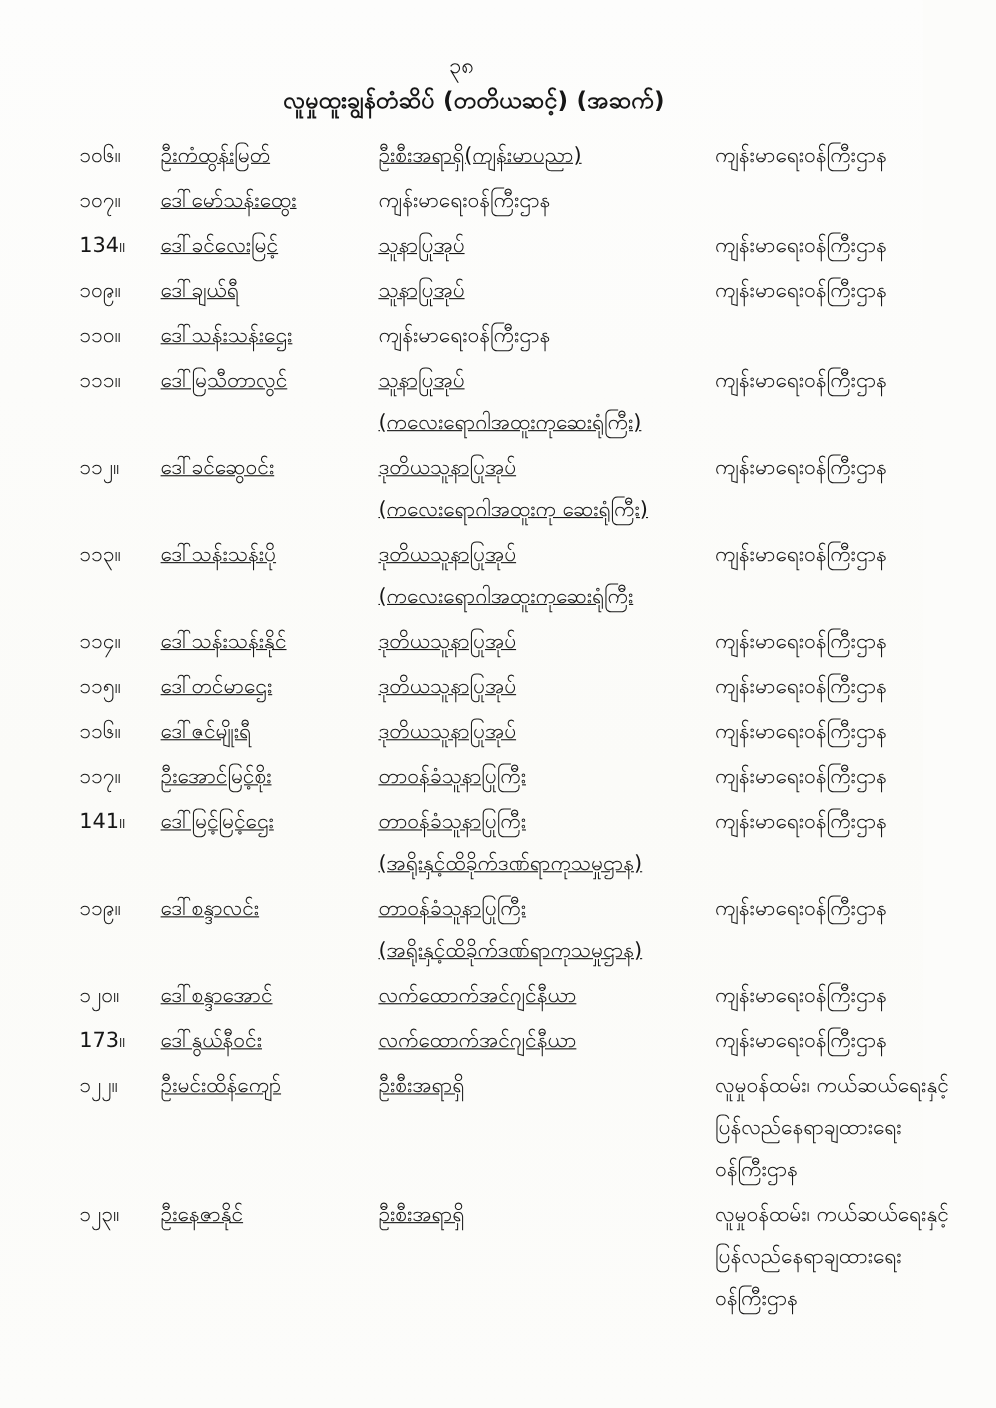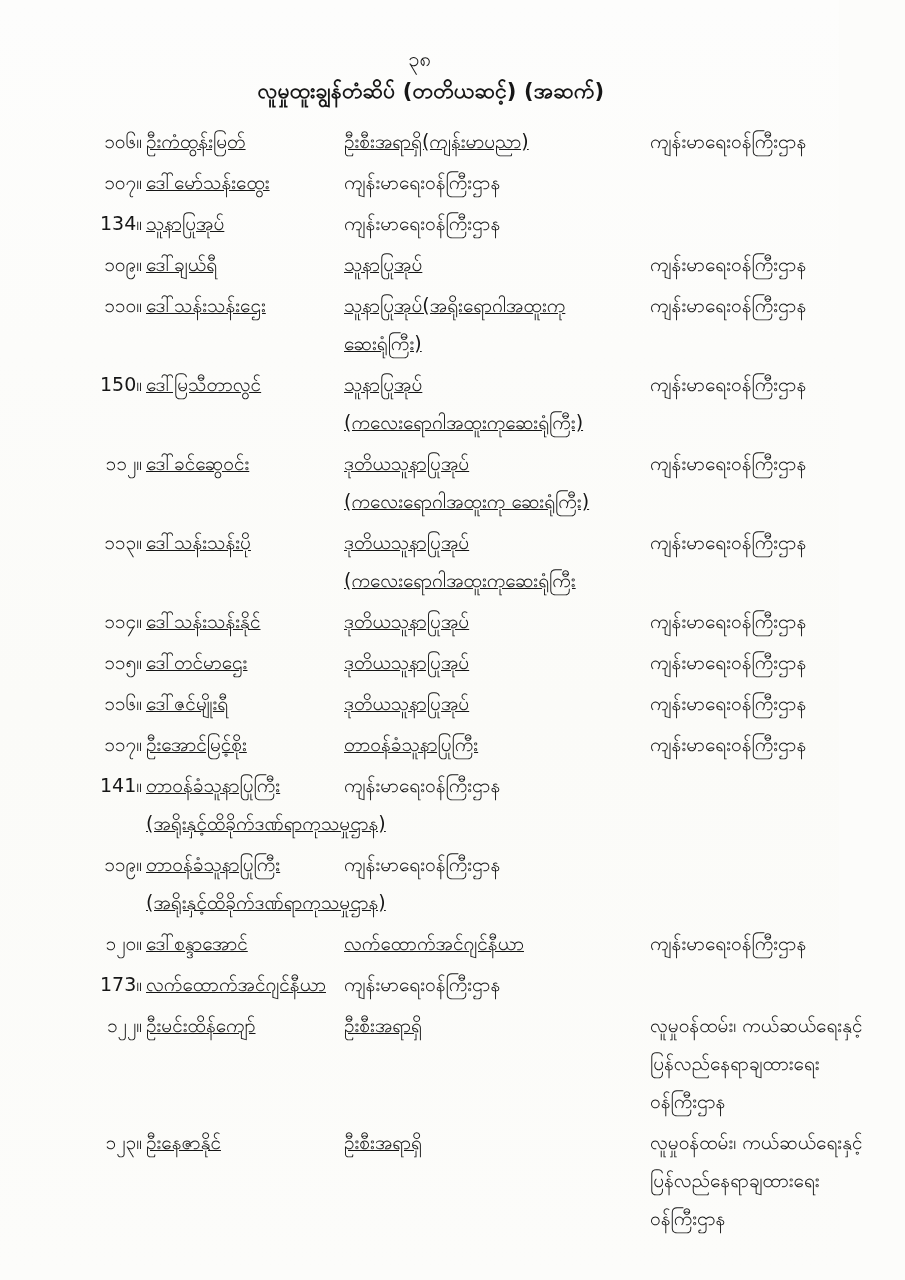--- a/index.html
+++ b/index.html
@@ -46,21 +46,21 @@
     margin-bottom: 3px;
     font-size: 19px;
   }
   .cell {
     line-height: 38px;
   }
   .cell span {
     display: block;
     white-space: nowrap;
   }
-  .cell-no { padding-right: 4px; text-align: right; }
+  .cell-no { padding-right: 4px; }
   .cell-name { padding-right: 6px; text-decoration: underline; }
   .cell-position { padding-right: 6px; text-decoration: underline; }
   .cell-ministry { }
 </style>
 </head>
 <body>
 
 <div class="page">
   <div class="page-number">၃၈</div>
   <div class="page-title">လူမှုထူးချွန်တံဆိပ် (တတိယဆင့်) (အဆက်)</div>
@@ -89,20 +89,23 @@
         </div>
     <div class="cell cell-ministry">
           <span>ကျန်းမာရေးဝန်ကြီးဌာန</span>
         </div>
   </div>
 
   <div class="row">
     <div class="cell cell-no">
           <span>134။</span>
         </div>
+    <div class="cell cell-name">
+          <span>ဒေါ်ခင်လေးမြင့်</span>
+        </div>
     <div class="cell cell-position">
           <span>သူနာပြုအုပ်</span>
         </div>
     <div class="cell cell-ministry">
           <span>ကျန်းမာရေးဝန်ကြီးဌာန</span>
         </div>
   </div>
 
   <div class="row">
     <div class="cell cell-no">
@@ -119,32 +122,28 @@
         </div>
   </div>
 
   <div class="row">
     <div class="cell cell-no">
           <span>၁၁၀။</span>
         </div>
     <div class="cell cell-name">
           <span>ဒေါ်သန်းသန်းဌေး</span>
         </div>
-    <div class="cell cell-position">
-          <span>သူနာပြုအုပ်(အရိုးရောဂါအထူးကု</span>
-          <span>ဆေးရုံကြီး)</span>
-        </div>
-    <div class="cell cell-ministry">
-          <span>ကျန်းမာရေးဝန်ကြီးဌာန</span>
-        </div>
-  </div>
-
-  <div class="row">
-    <div class="cell cell-no">
-          <span>150။</span>
+    <div class="cell cell-ministry">
+          <span>ကျန်းမာရေးဝန်ကြီးဌာန</span>
+        </div>
+  </div>
+
+  <div class="row">
+    <div class="cell cell-no">
+          <span>၁၁၁။</span>
         </div>
     <div class="cell cell-name">
           <span>ဒေါ်မြသီတာလွင်</span>
         </div>
     <div class="cell cell-position">
           <span>သူနာပြုအုပ်</span>
           <span>(ကလေးရောဂါအထူးကုဆေးရုံကြီး)</span>
         </div>
     <div class="cell cell-ministry">
           <span>ကျန်းမာရေးဝန်ကြီးဌာန</span>
@@ -240,33 +239,39 @@
         </div>
     <div class="cell cell-ministry">
           <span>ကျန်းမာရေးဝန်ကြီးဌာန</span>
         </div>
   </div>
 
   <div class="row">
     <div class="cell cell-no">
           <span>141။</span>
         </div>
+    <div class="cell cell-name">
+          <span>ဒေါ်မြင့်မြင့်ဌေး</span>
+        </div>
     <div class="cell cell-position">
           <span>တာဝန်ခံသူနာပြုကြီး</span>
           <span>(အရိုးနှင့်ထိခိုက်ဒဏ်ရာကုသမှုဌာန)</span>
         </div>
     <div class="cell cell-ministry">
           <span>ကျန်းမာရေးဝန်ကြီးဌာန</span>
         </div>
   </div>
 
   <div class="row">
     <div class="cell cell-no">
           <span>၁၁၉။</span>
         </div>
+    <div class="cell cell-name">
+          <span>ဒေါ်စန္ဒာလင်း</span>
+        </div>
     <div class="cell cell-position">
           <span>တာဝန်ခံသူနာပြုကြီး</span>
           <span>(အရိုးနှင့်ထိခိုက်ဒဏ်ရာကုသမှုဌာန)</span>
         </div>
     <div class="cell cell-ministry">
           <span>ကျန်းမာရေးဝန်ကြီးဌာန</span>
         </div>
   </div>
 
   <div class="row">
@@ -280,20 +285,23 @@
           <span>လက်ထောက်အင်ဂျင်နီယာ</span>
         </div>
     <div class="cell cell-ministry">
           <span>ကျန်းမာရေးဝန်ကြီးဌာန</span>
         </div>
   </div>
 
   <div class="row">
     <div class="cell cell-no">
           <span>173။</span>
+        </div>
+    <div class="cell cell-name">
+          <span>ဒေါ်နွယ်နီဝင်း</span>
         </div>
     <div class="cell cell-position">
           <span>လက်ထောက်အင်ဂျင်နီယာ</span>
         </div>
     <div class="cell cell-ministry">
           <span>ကျန်းမာရေးဝန်ကြီးဌာန</span>
         </div>
   </div>
 
   <div class="row">

